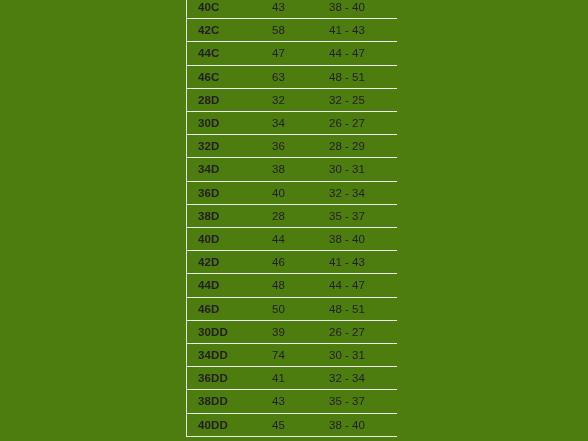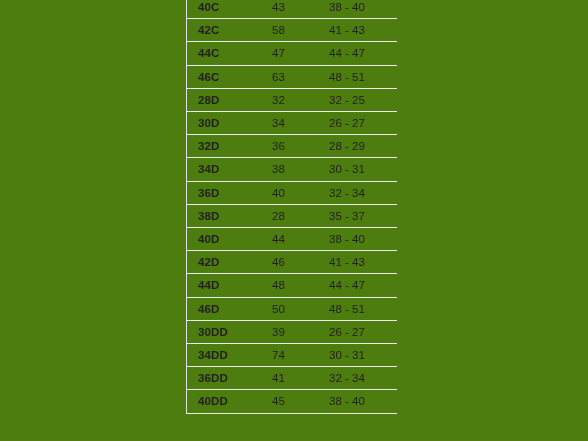--- a/index.html
+++ b/index.html
@@ -162,20 +162,25 @@
             <td class="c-size">34DD</td>
             <td class="c-band">74</td>
             <td class="c-range">30 - 31</td>
           </tr>
           <tr>
             <td class="c-size">36DD</td>
             <td class="c-band">41</td>
             <td class="c-range">32 - 34</td>
           </tr>
           <tr>
+            <td class="c-size">38DD</td>
+            <td class="c-band">43</td>
+            <td class="c-range">35 - 37</td>
+          </tr>
+          <tr>
             <td class="c-size">40DD</td>
             <td class="c-band">45</td>
             <td class="c-range">38 - 40</td>
           </tr>
         </tbody>
     </table>
   </div>
 </div>
 
 </body></html>

